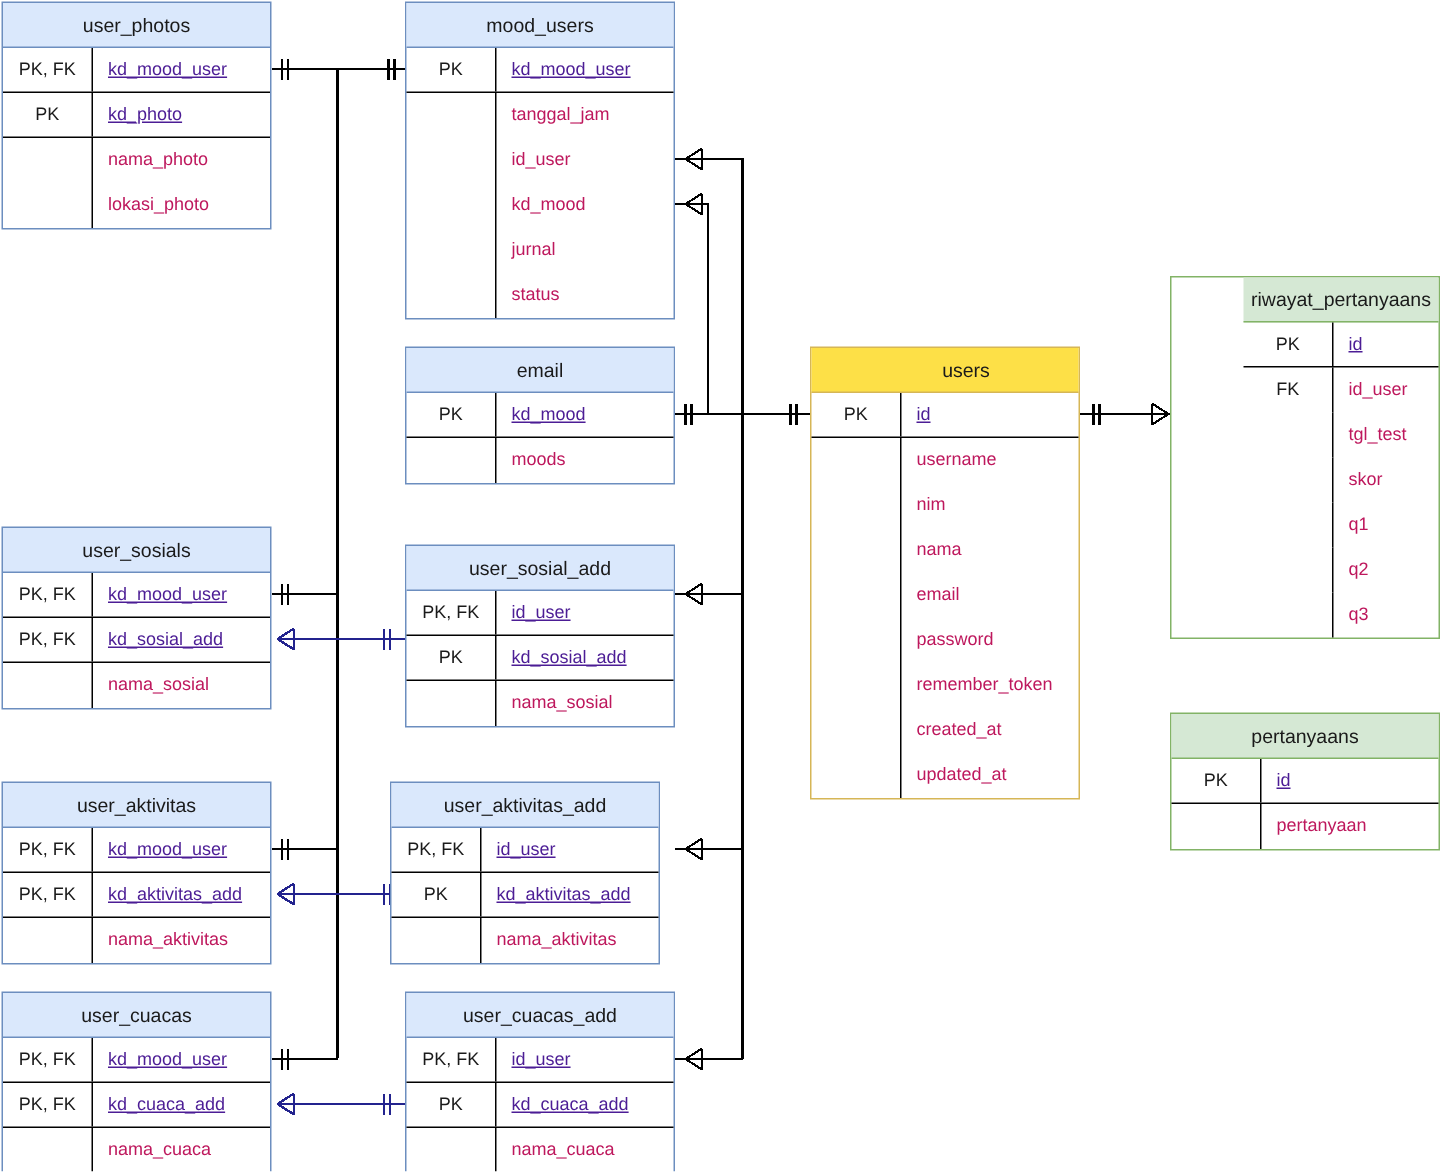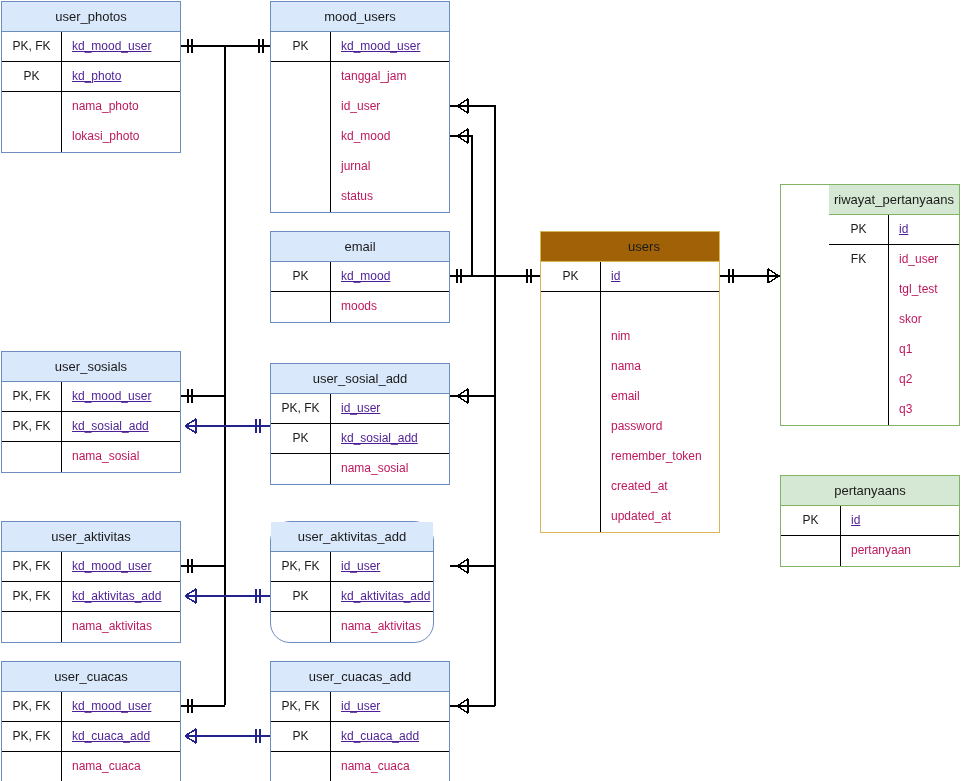--- a/index.html
+++ b/index.html
@@ -73,21 +73,21 @@
   }
   .row.pkline{border-bottom:1.6px solid #000000;}
   .row.sep{border-bottom:1px solid #000000;}
   .row .attr.uline{text-decoration:underline;color:#4c1d95;}
   .row .key.blank{color:transparent;}
 
   
   .entity.blue  { border-color:#6c8ebf; }
   .entity.blue  .ent-title{ background:#dae8fc; border-bottom-color:#6c8ebf; }
   .entity.orange{ border-color:#d6b656; }
-  .entity.orange .ent-title{ background:#a16207; border-bottom-color:#d6b656;padding-left:28px; }
+  .entity.orange .ent-title{ background:#fde047; border-bottom-color:#d6b656;padding-left:28px; }
   .entity.green { border-color:#82b366; }
   .entity.green .ent-title{ background:#d5e8d4; border-bottom-color:#82b366; }
   .entity.orange .row .key{border-right-color:#000;}
 </style>
 </head>
 <body>
 
 <div id="canvas">
 
   <svg id="links" viewBox="0 0 961 781" width="961" height="781">
@@ -292,20 +292,21 @@
       </div>
       <div class="entity orange" style="left: 540px; top: 231px; width: 180px;">
         <div class="ent-title">users</div>
         <div class="ent-rows">
           <div class="row pkline">
             <div class="key">PK</div>
             <div class="attr uline">id</div>
           </div>
           <div class="row">
             <div class="key blank"></div>
+            <div class="attr">username</div>
           </div>
           <div class="row">
             <div class="key blank"></div>
             <div class="attr">nim</div>
           </div>
           <div class="row">
             <div class="key blank"></div>
             <div class="attr">nama</div>
           </div>
           <div class="row">
@@ -420,21 +421,21 @@
           <div class="row pkline">
             <div class="key">PK, FK</div>
             <div class="attr uline">kd_aktivitas_add</div>
           </div>
           <div class="row">
             <div class="key blank"></div>
             <div class="attr">nama_aktivitas</div>
           </div>
         </div>
       </div>
-      <div class="entity blue" style="left: 270px; top: 521px; width: 164px; border-radius: 20px;">
+      <div class="entity blue" style="left: 260px; top: 521px; width: 180px;">
         <div class="ent-title">user_aktivitas_add</div>
         <div class="ent-rows">
           <div class="row sep">
             <div class="key">PK, FK</div>
             <div class="attr uline">id_user</div>
           </div>
           <div class="row pkline">
             <div class="key">PK</div>
             <div class="attr uline">kd_aktivitas_add</div>
           </div>

